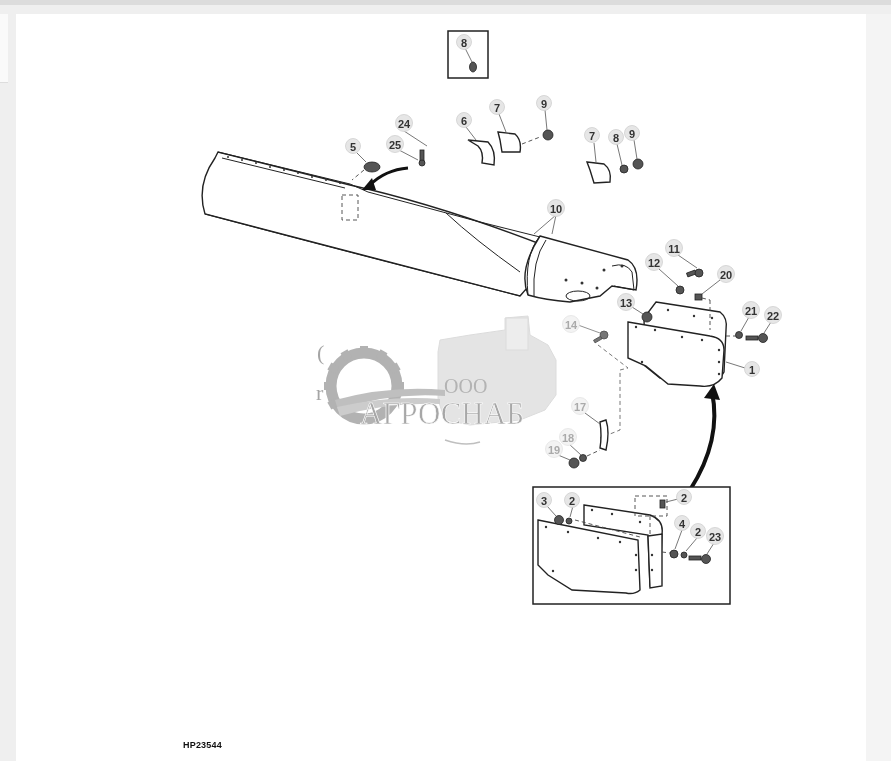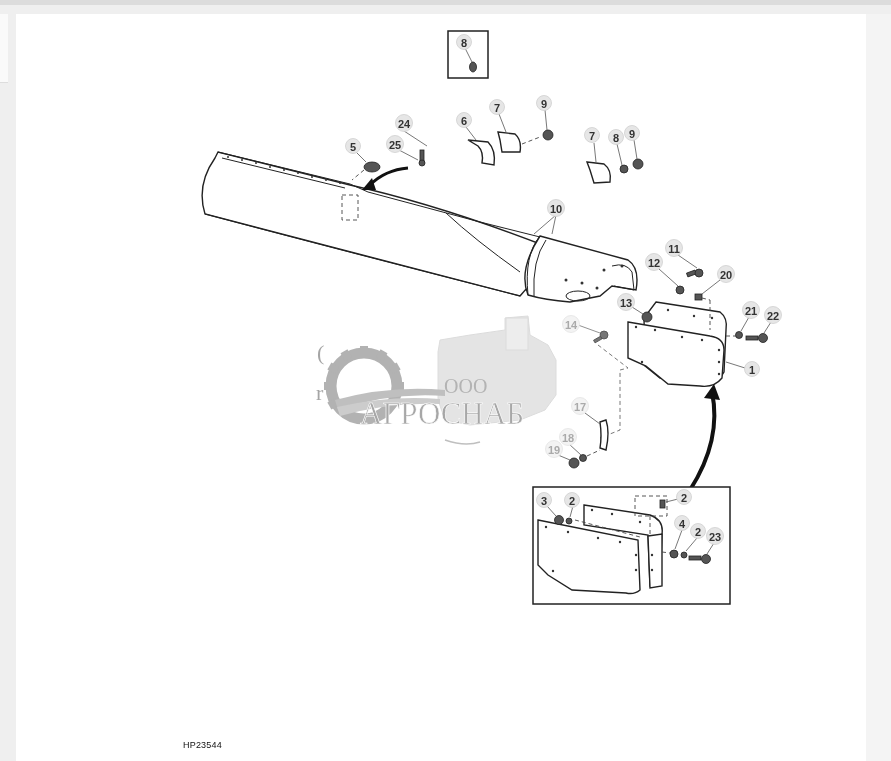--- a/index.html
+++ b/index.html
@@ -12,21 +12,21 @@
   .callout{fill:#e6e6e6;stroke:#cfcfcf;stroke-width:0.8;}
   .callout-text{font-family:"Liberation Sans",sans-serif;font-size:11px;font-weight:bold;fill:#333;text-anchor:middle;dominant-baseline:central;}
   .callout-text.faded{fill:#aaa;}
   .callout.faded{fill:#f3f3f3;stroke:#e3e3e3;}
   .leader{stroke:#555;stroke-width:0.8;fill:none;}
   .dash{stroke:#444;stroke-width:0.9;stroke-dasharray:4 3;fill:none;}
   .part{stroke:#222;stroke-width:1.4;fill:#fff;}
   .thin{stroke:#222;stroke-width:1;fill:none;}
   .hole{fill:#333;}
   .hw{fill:#555;stroke:#222;stroke-width:0.8;}
-  .figure-id{position:absolute;left:183px;top:740px;font-size:9px;font-weight:normal;color:#111;letter-spacing:0.2px;}
+  .figure-id{position:absolute;left:183px;top:740px;font-size:9px;font-weight:bold;color:#111;letter-spacing:0.2px;}
   .wm-ooo{font-family:"Liberation Serif",serif;font-size:20px;fill:#9a9a9a;}
   .wm-brand{font-family:"Liberation Serif",serif;font-size:31px;fill:#8a8a8a;stroke:#fff;stroke-width:0.6;}
 </style>
 </head>
 <body>
 
 <div class="topbar"></div>
 <div class="left-panel"></div>
 <div class="right-gutter"></div>
 

